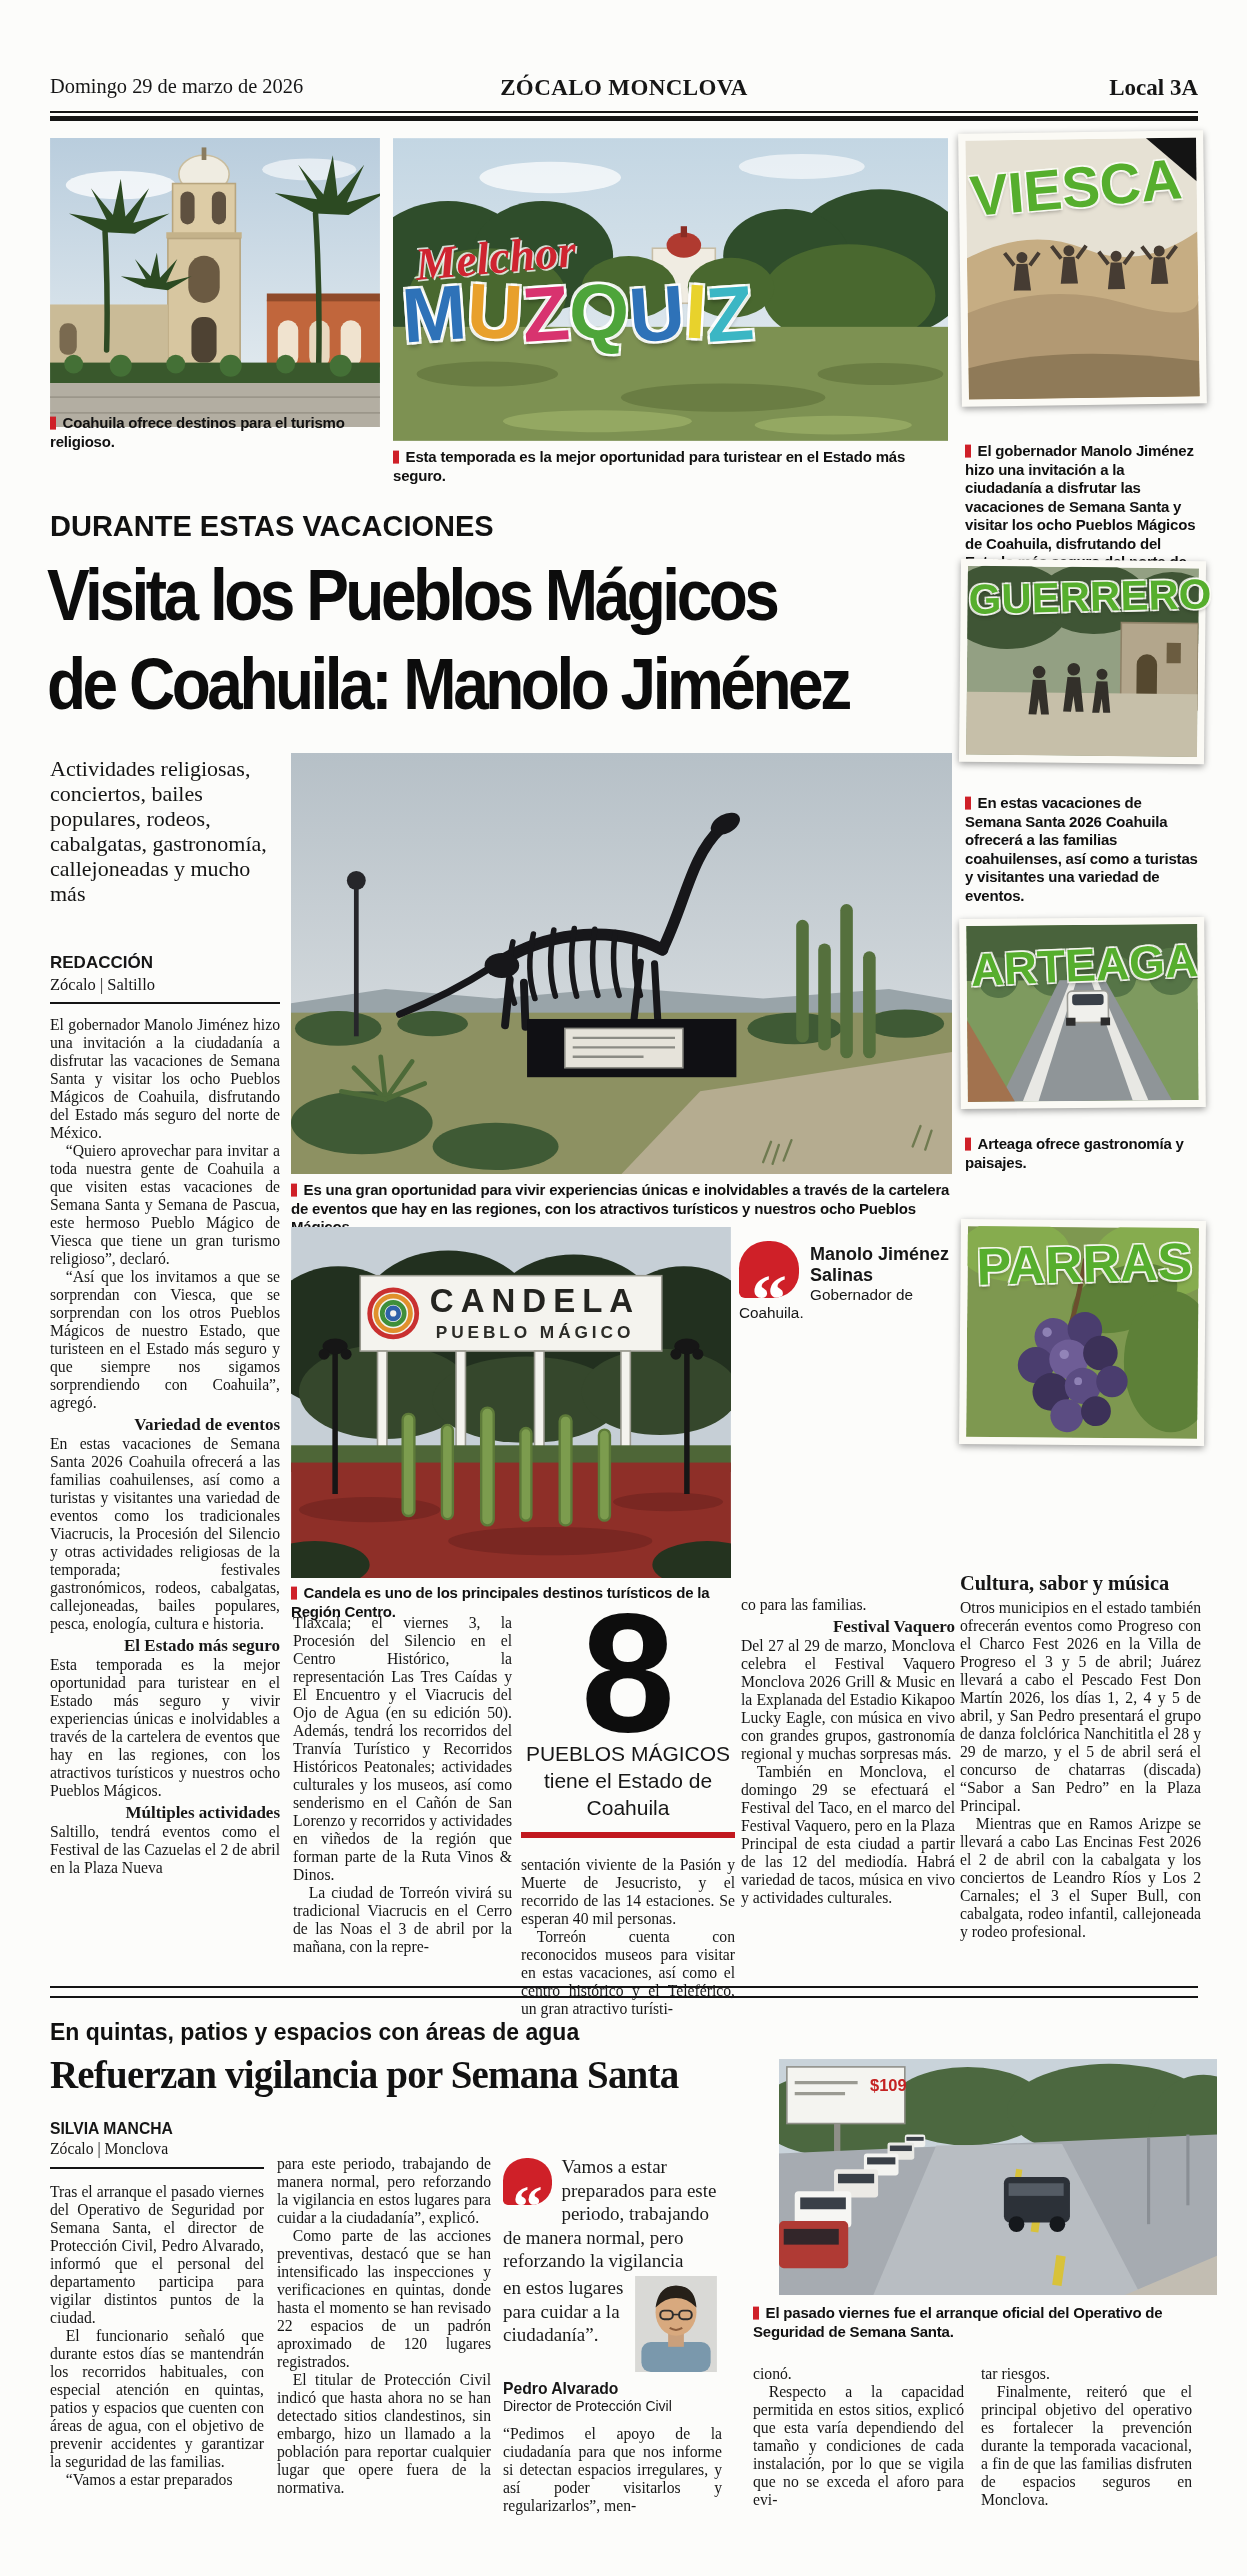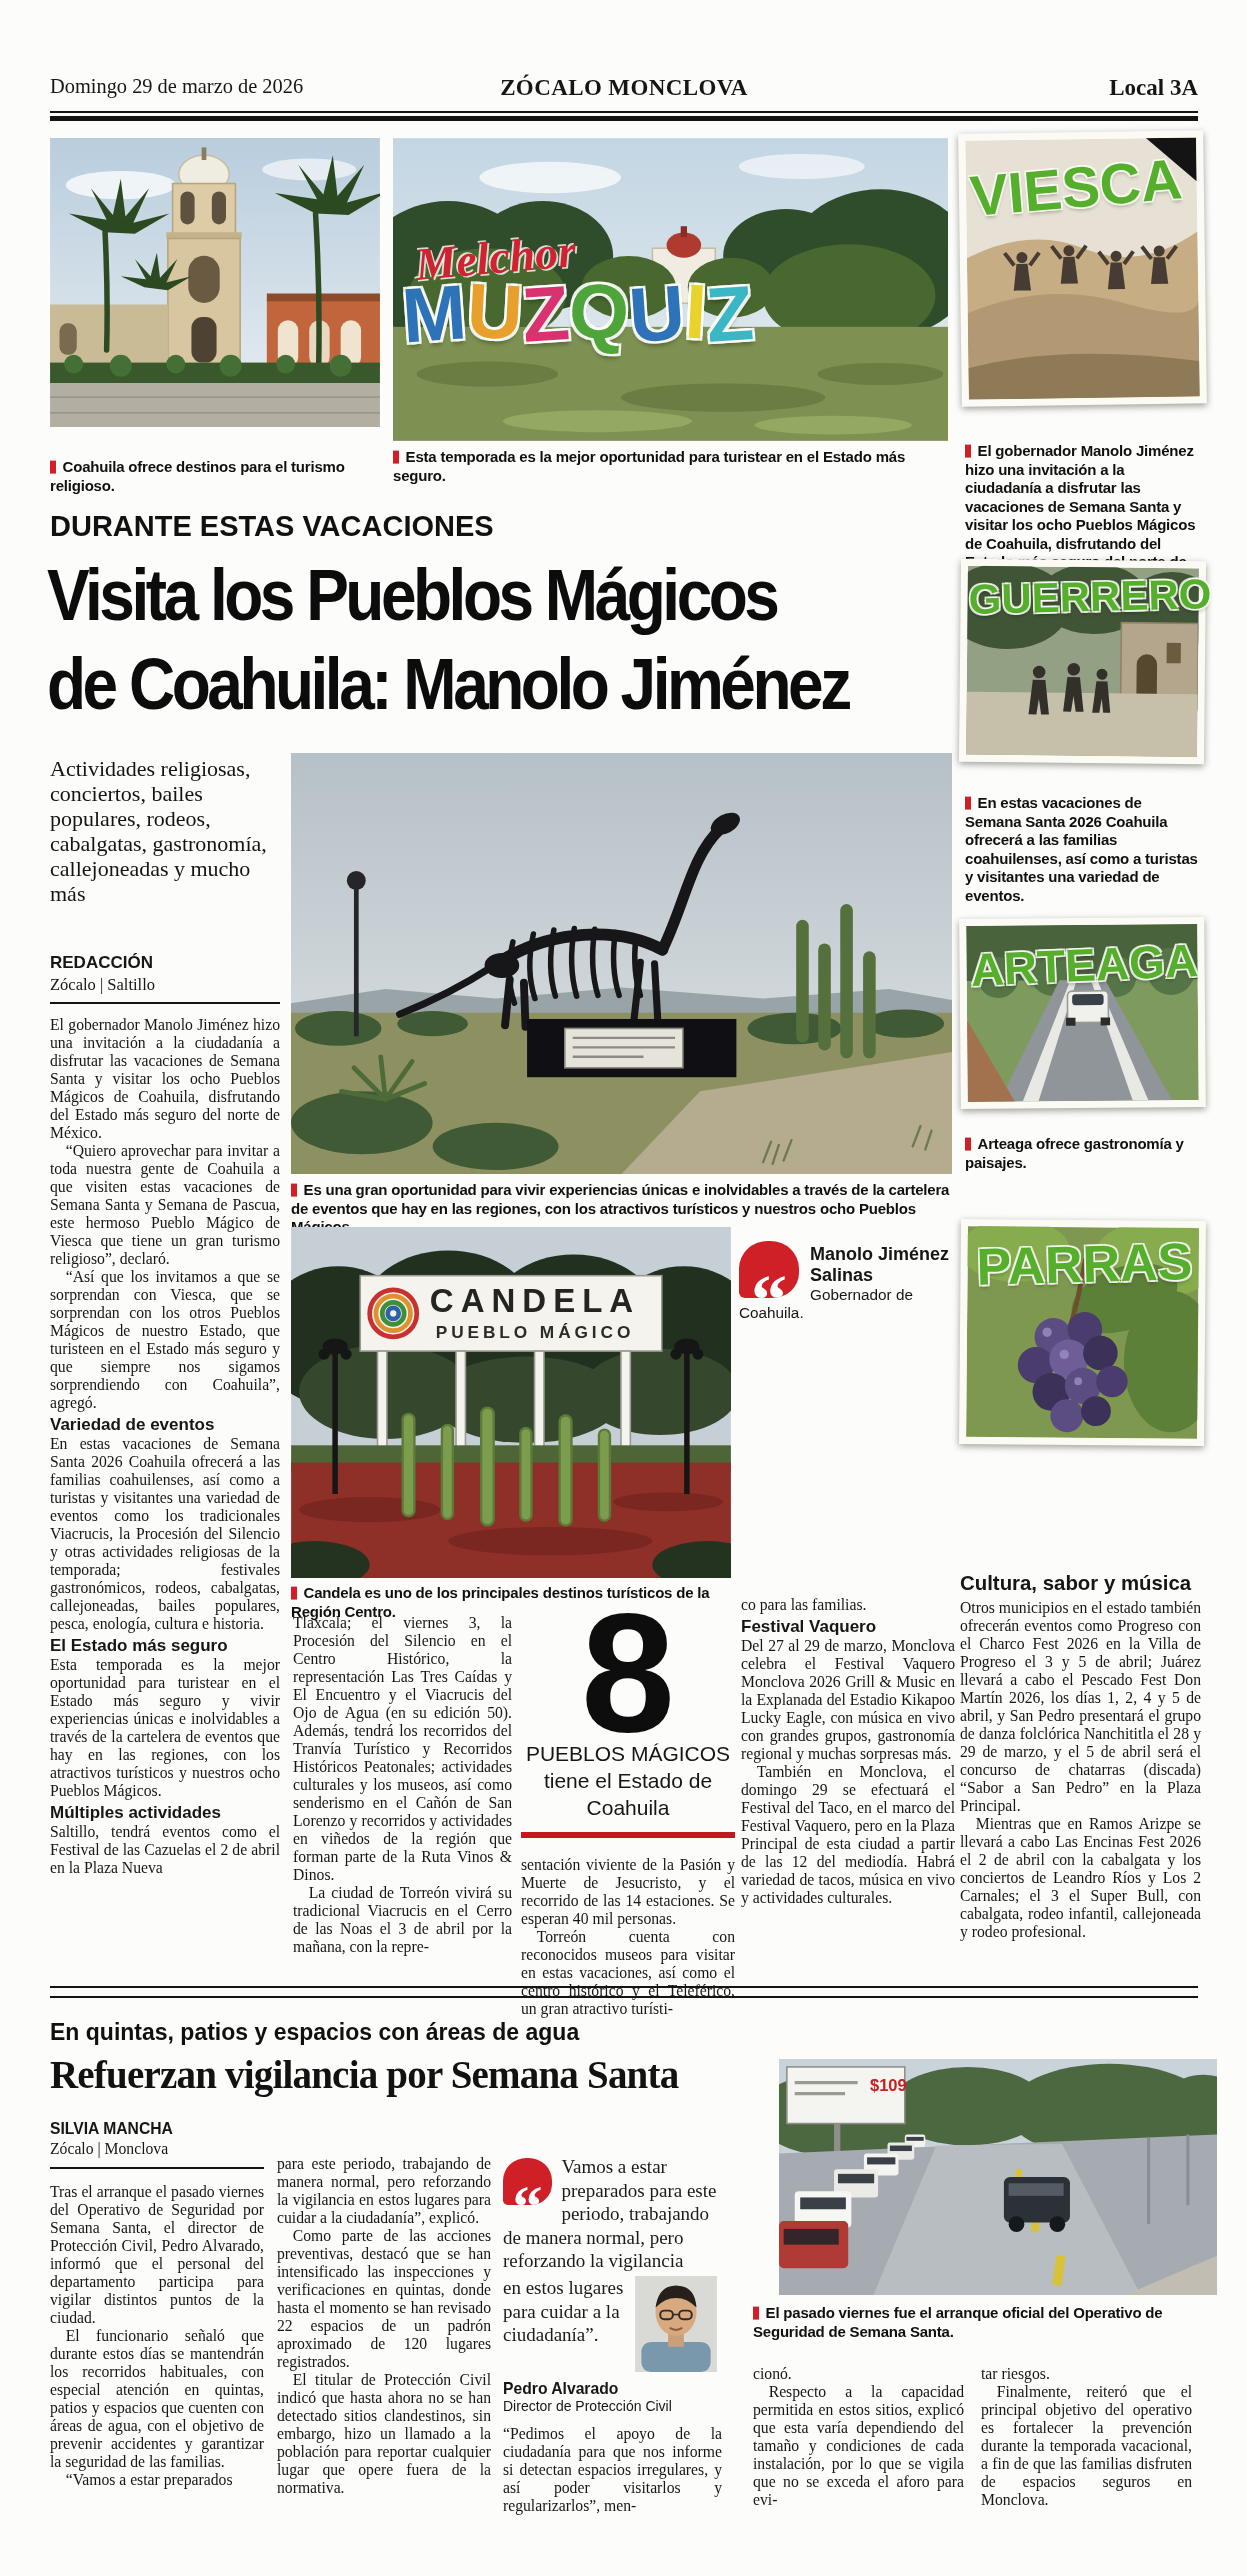--- a/index.html
+++ b/index.html
@@ -14,22 +14,22 @@
   
   .kicker{font-family:"Liberation Sans",sans-serif;font-weight:bold;font-size:29px;color:#111;}
   .headline{font-family:"Liberation Sans",sans-serif;font-weight:bold;font-size:64px;line-height:79px;
             letter-spacing:-3.5px;color:#0c0c0c;transform:scaleY(1.12);transform-origin:left top;white-space:nowrap;}
   .deck{font-size:22px;line-height:25px;color:#141414;}
   .byname{font-family:"Liberation Sans",sans-serif;font-weight:bold;font-size:17px;}
   .byloc{font-size:16.5px;}
   .body{font-size:15.7px;line-height:18px;text-align:justify;}
   .body p{margin:0;}
   .body p.ind{text-indent:15.7px;}
-  .bh{font-family:Liberation Sans, sans-serif;font-weight:bold;font-size:17px;line-height:19px;
-      margin:3.1px 0 0.8px 0;text-align:left;}
+  .bh{font-family:Liberation Serif, serif;font-weight:bold;font-size:17px;line-height:19px;
+      margin:3.1px 0 0.8px 0;text-align:right;}
   .caption{font-family:"Liberation Sans",sans-serif;font-weight:bold;font-size:15px;line-height:18.5px;
            letter-spacing:-0.2px;color:#101010;}
   .mk{display:inline-block;width:6.3px;height:12.6px;background:#cf2028;margin-right:6.3px;transform:translateY(1.6px);}
   
   .qicon{width:60px;height:57px;background:#cf2028;border-radius:48% 48% 44% 10%;color:#fff;
          float:left;margin:4.7px 11px 3.1px 0;text-align:center;font-family:"Liberation Serif",serif;
          font-weight:bold;font-size:72px;line-height:118px;overflow:hidden;}
   .qicon-s{width:49px;height:47px;font-size:60px;line-height:98px;margin:3.1px 9.4px 3.1px 0;}
   .quote-txt{font-size:21px;line-height:24.4px;color:#1a1a1a;}
   .quote-txt-s{font-size:19px;line-height:23.6px;font-family:Liberation Serif, serif;}
@@ -120,21 +120,21 @@
           <circle cx="300" cy="288" r="12"></circle>
           <circle cx="370" cy="290" r="14"></circle>
         </g>
       <rect x="0" y="312" width="420" height="56" fill="#b3aea2"></rect>
       <g stroke="#9b968a" stroke-width="2">
           <path d="M0,330 h420"></path>
           <path d="M0,350 h420"></path>
         </g>
     </svg>
   </div>
-  <div class="abs caption" style="left:50px;top:458px;width:346px">
+  <div class="abs caption" style="left:50px;top:414px;width:346px">
     <span class="mk"></span><span>Coahuila ofrece destinos para el turismo religioso.</span>
   </div>
 
   <div class="abs" style="left:393px;top:138px;width:555px;height:303px">
     <svg width="555" height="303" viewBox="0 0 706 385">
       <defs>
           <linearGradient id="sky2" x1="0" y1="0" x2="0" y2="1">
         <stop offset="0" stop-color="#c3d6e3"></stop>
             <stop offset="1" stop-color="#e9eef1"></stop>
           </linearGradient>

